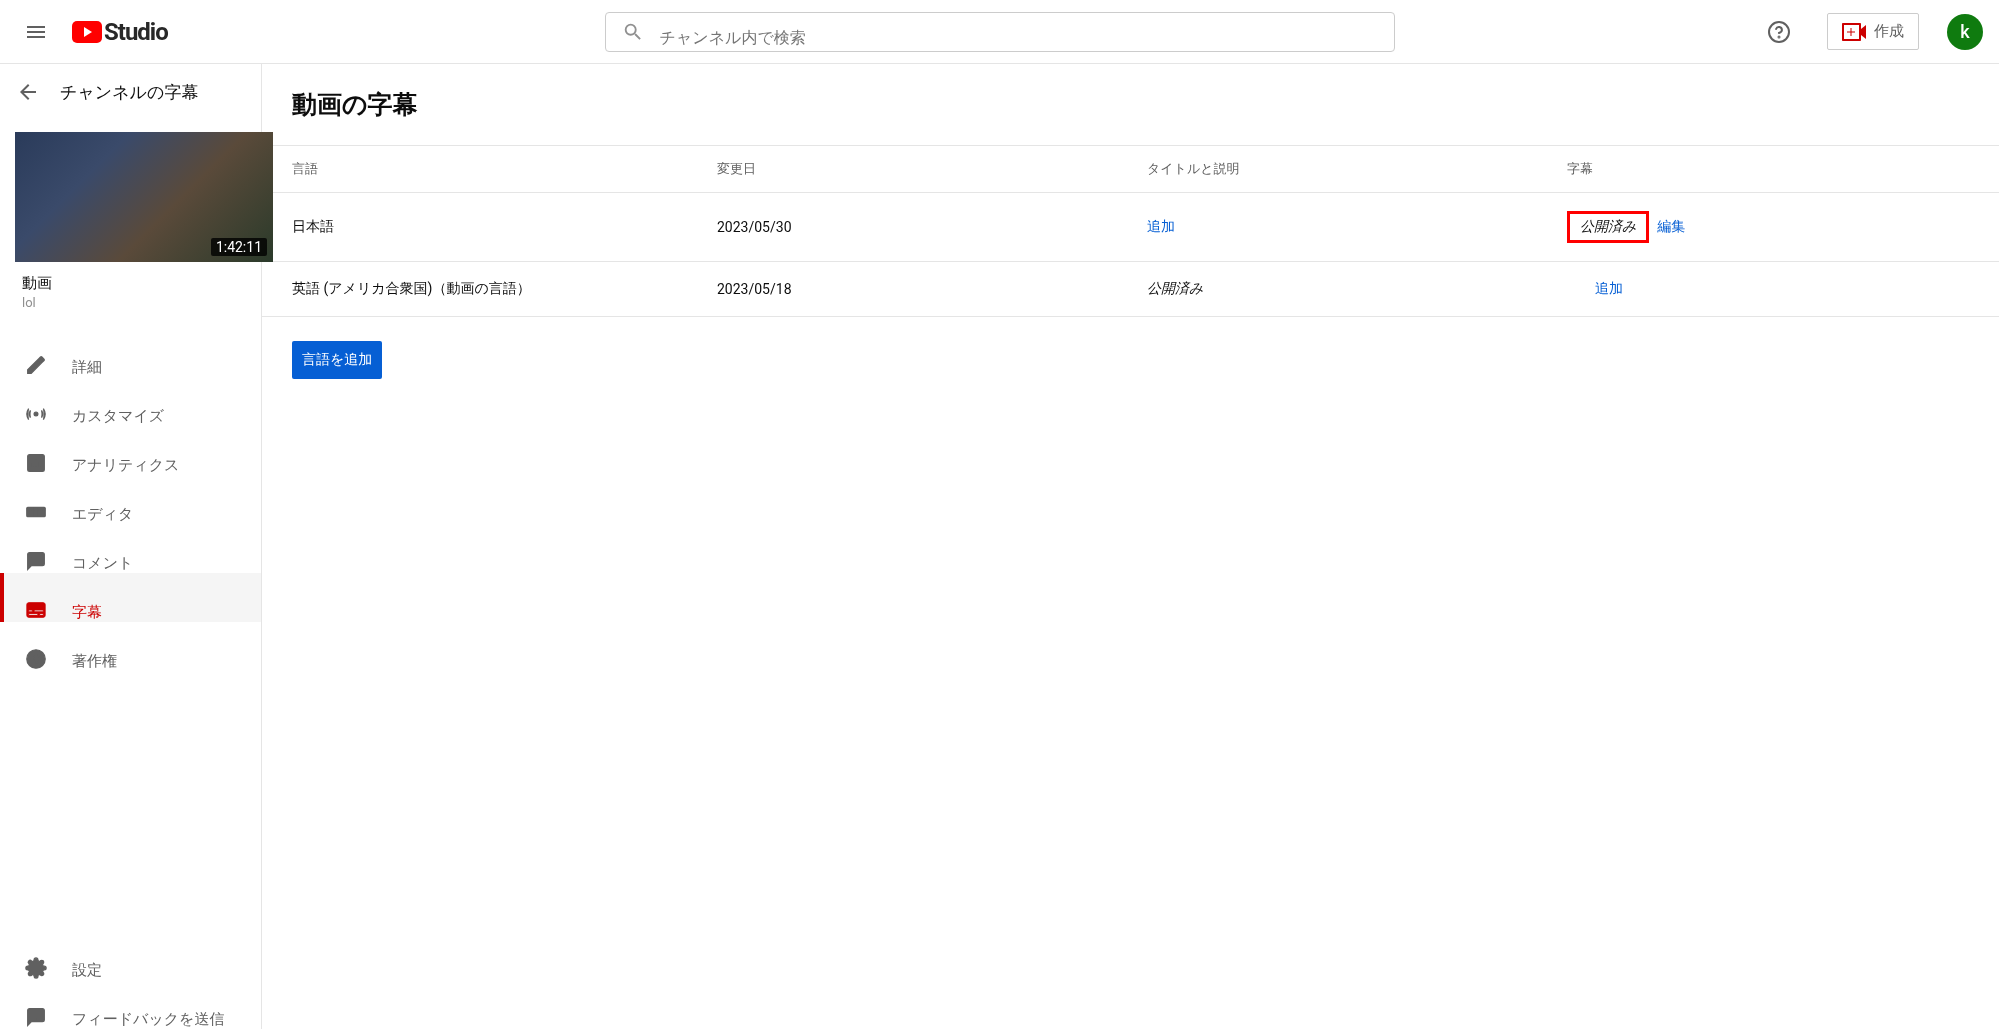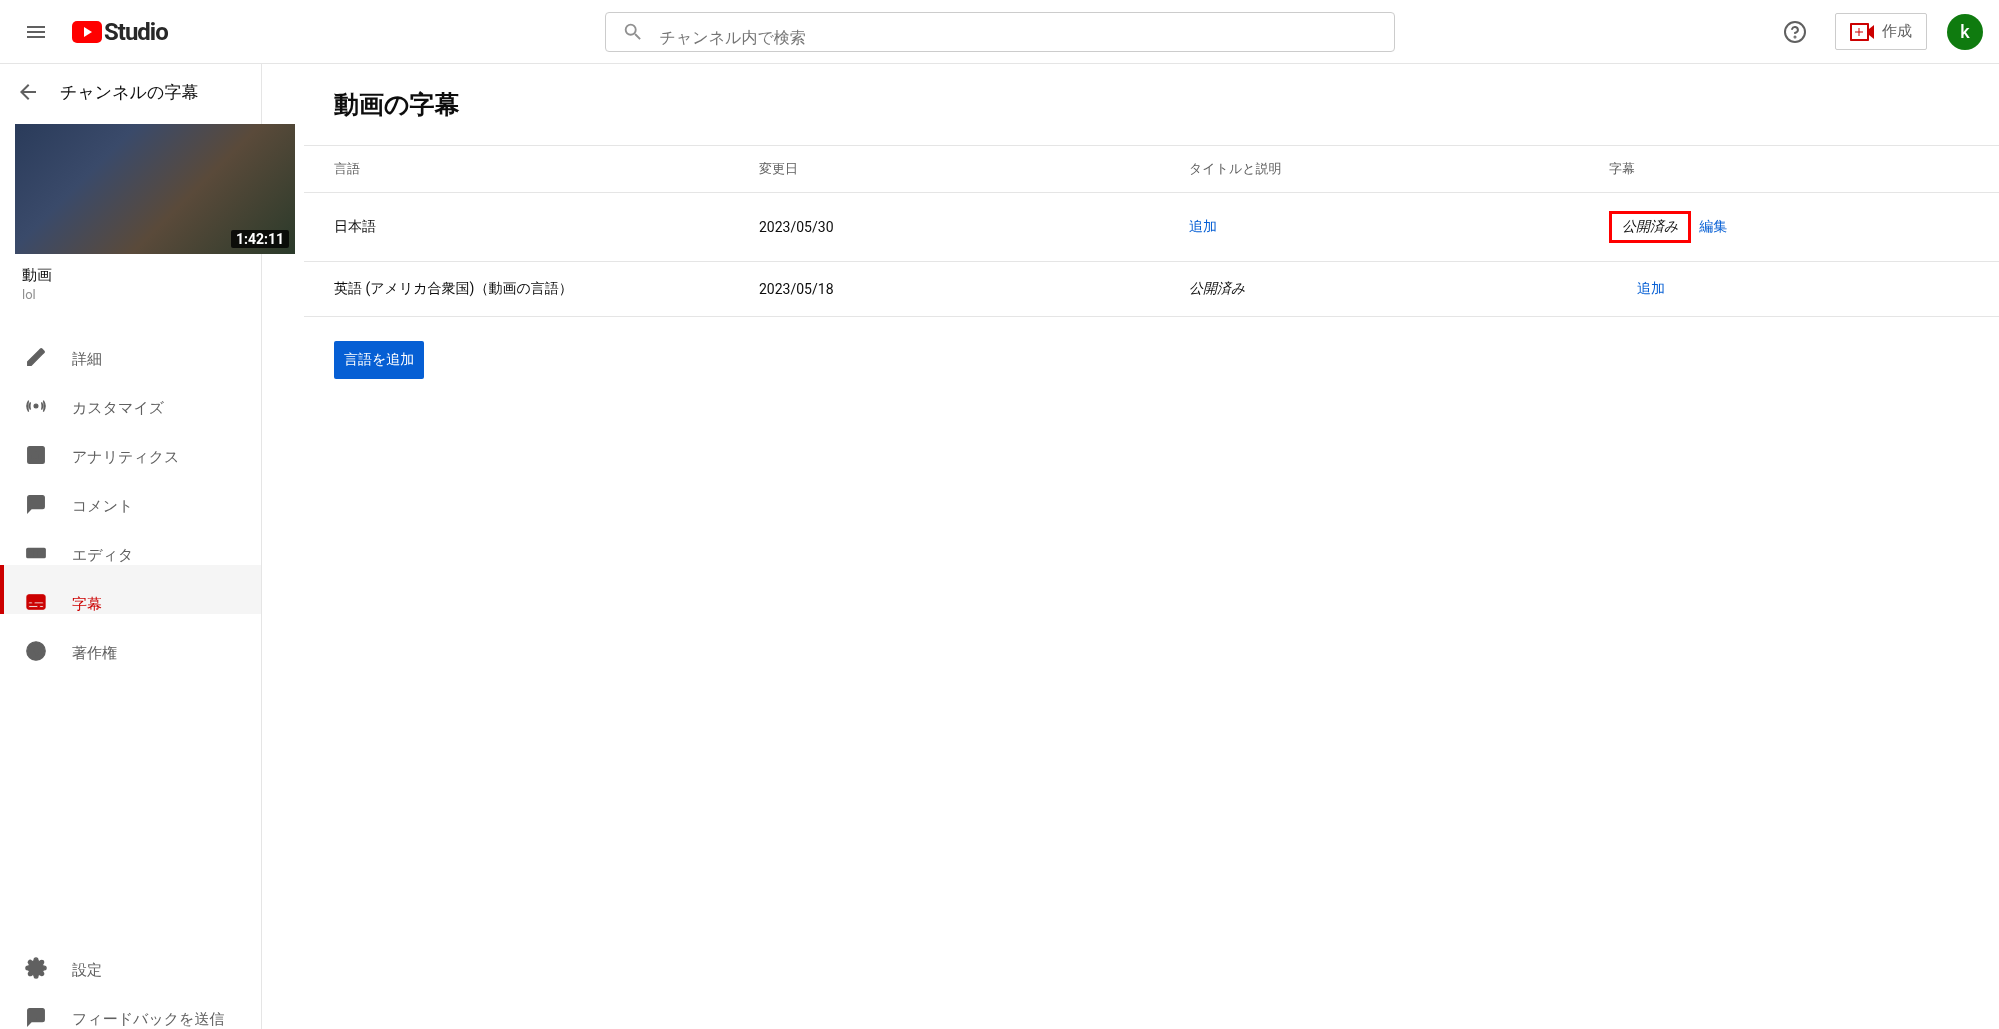--- a/index.html
+++ b/index.html
@@ -78,21 +78,21 @@
       outline: none;
       font-size: 16px;
       flex: 1;
       color: #606060;
       margin-top: 12px;
     }
     .header-right {
       margin-left: auto;
       display: flex;
       align-items: center;
-      gap: 20px;
+      gap: 28px;
     }
     .help-btn {
       width: 40px;
       height: 40px;
       display: flex;
       align-items: center;
       justify-content: center;
       cursor: pointer;
     }
     .help-btn svg {
@@ -126,21 +126,20 @@
       align-items: center;
       justify-content: center;
       font-size: 18px;
       font-weight: 500;
       cursor: pointer;
     }
     
     .body-wrap {
       display: flex;
       height: calc(100% - 64px);
-      gap: 42px;
     }
     
     .sidebar {
       width: 262px;
       border-right: 1px solid #e5e5e5;
       display: flex;
       flex-direction: column;
       padding-top: 8px;
     }
     .sidebar-title-row {
@@ -157,27 +156,26 @@
       cursor: pointer;
       margin-right: 20px;
     }
     .back-arrow svg { fill: #606060; }
     .sidebar-title {
       font-size: 17px;
       font-weight: 500;
       color: #0d0d0d;
     }
     .thumbnail {
-      width: 280px;
+      width: 258px;
       height: 130px;
-      margin: 4px 15px 12px;
+      margin: 12px 15px 12px;
       background: linear-gradient(135deg, #2a3b5a 0%, #3a4a6a 30%, #5a4a3a 60%, #2a3a2a 100%);
       position: relative;
       cursor: pointer;
-      font-weight: bold;
     }
     .thumbnail-duration {
       position: absolute;
       bottom: 6px;
       right: 6px;
       background: rgba(0,0,0,0.8);
       color: #fff;
       font-size: 14px;
       padding: 1px 5px;
       border-radius: 2px;
@@ -373,34 +371,34 @@
           <svg width="22" height="22" viewBox="0 0 24 24" fill="none" stroke-width="1.5">
             <rect x="3" y="3" width="18" height="18" rx="2"></rect>
             <path d="M8 16V12M12 16V8M16 16v-5"></path>
           </svg>
         </span>
       <span class="sidebar-item-label">アナリティクス</span>
     </div>
     <div class="sidebar-item">
       <span class="icon">
           <svg width="22" height="22" viewBox="0 0 24 24" fill="none" stroke-width="1.5">
+            <rect x="2" y="7" width="20" height="10" rx="1"></rect>
+            <path d="M2 10h20M6 7v10M10 7v10M14 7v10M18 7v10"></path>
+          </svg>
+        </span>
+      <span class="sidebar-item-label">エディタ</span>
+    </div>
+    <div class="sidebar-item">
+      <span class="icon">
+          <svg width="22" height="22" viewBox="0 0 24 24" fill="none" stroke-width="1.5">
             <path d="M21 15a2 2 0 0 1-2 2H7l-4 4V5a2 2 0 0 1 2-2h14a2 2 0 0 1 2 2z"></path>
             <path d="M7 8h10M7 12h6"></path>
           </svg>
         </span>
       <span class="sidebar-item-label">コメント</span>
-    </div>
-    <div class="sidebar-item">
-      <span class="icon">
-          <svg width="22" height="22" viewBox="0 0 24 24" fill="none" stroke-width="1.5">
-            <rect x="2" y="7" width="20" height="10" rx="1"></rect>
-            <path d="M2 10h20M6 7v10M10 7v10M14 7v10M18 7v10"></path>
-          </svg>
-        </span>
-      <span class="sidebar-item-label">エディタ</span>
     </div>
     <div class="sidebar-item active">
       <span class="icon">
           <svg width="22" height="22" viewBox="0 0 24 24" fill="currentColor">
             <path d="M20 4H4c-1.1 0-2 .9-2 2v12c0 1.1.9 2 2 2h16c1.1 0 2-.9 2-2V6c0-1.1-.9-2-2-2zM4 12h4v2H4v-2zm10 6H4v-2h10v2zm6 0h-4v-2h4v2zm0-4H10v-2h10v2z"></path>
           </svg>
         </span>
       <span class="sidebar-item-label">字幕</span>
     </div>
     <div class="sidebar-item">

